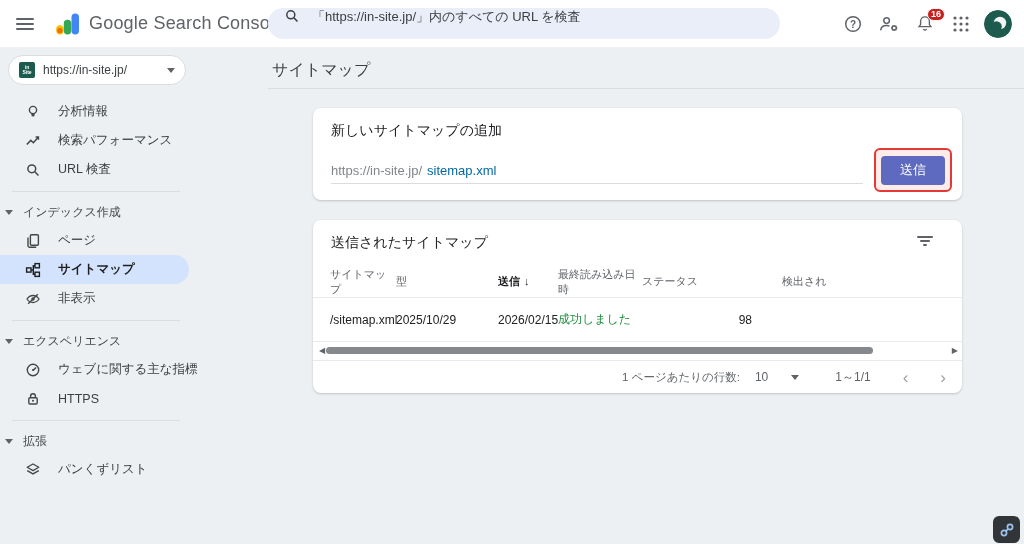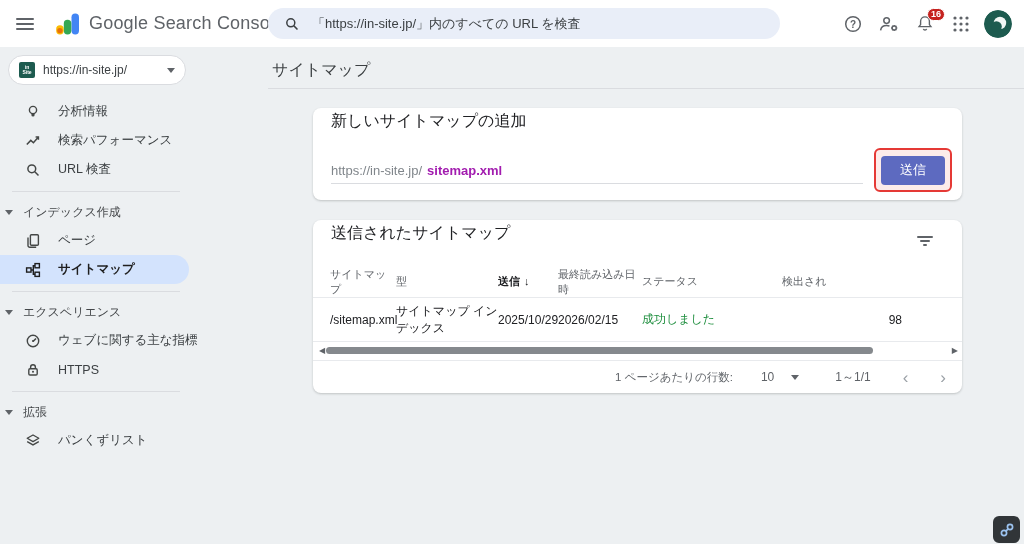--- a/index.html
+++ b/index.html
@@ -15,21 +15,21 @@
   .topbar {
     position:absolute; top:0; left:0; width:1024px; height:47px;
     background:#ffffff; display:flex; align-items:center; z-index:5;
   }
   .hamburger { margin-left:16px; width:18px; height:12px; display:flex; flex-direction:column; justify-content:space-between; cursor:pointer; }
   .hamburger span { display:block; height:2px; background:#5f6368; border-radius:1px; }
   .logo { margin-left:21px; display:flex; align-items:center; }
   .app-title { margin-left:8px; font-size:18px; color:#5f6368; letter-spacing:.2px; white-space:nowrap; }
   .search-pill {
     position:absolute; left:268px; top:8px; width:512px; height:31px;
-    background:#e9eef8; border-radius:16px; display:flex; align-items:center; padding-left:16px; gap:12px;
+    background:#e9eef8; border-radius:16px; display:flex; align-items:flex-start; padding-left:16px; gap:12px;
     cursor:text;
   }
   .search-pill .q { font-size:13px; color:#3c4043; }
   .top-actions { position:absolute; right:12px; top:0; height:47px; display:flex; align-items:center; gap:10px; }
   .icon-btn { width:26px; height:26px; display:flex; align-items:center; justify-content:center; position:relative; cursor:pointer;text-align:right; }
   .badge {
     position:absolute; top:-3px; right:-7px; min-width:17px; height:13px; padding:0 3px;
     background:var(--badge-red,#c5221f); color:#fff; font-size:9px; font-weight:bold;
     border-radius:8px; display:flex; align-items:center; justify-content:center; border:1px solid #fff;
   }
@@ -61,27 +61,27 @@
   
   .main { position:absolute; top:47px; left:268px; width:756px; height:497px; }
   .page-title { position:absolute; top:13px; left:4px; font-size:16px; color:#3c4043; }
   .title-divider { position:absolute; top:41px; left:0; width:756px; border-top:1px solid #dadce0; }
   .card {
     position:absolute; left:45px; width:649px; background:#fff; border-radius:8px;
     box-shadow:0 1px 2px rgba(60,64,67,.18), 0 1px 3px rgba(60,64,67,.08);
   }
   .card1 { top:61px; height:92px; }
   .card2 { top:173px; height:173px; overflow:hidden; }
-  .card-title { position:absolute; left:18px; top:3px; font-size:16px; color:#202124; white-space:nowrap; }
+  .card-title { position:absolute; left:18px; top:14px; font-size:14px; color:#202124; white-space:nowrap; }
   .input-row {
     position:absolute; left:18px; top:50px; width:532px; height:26px;
     border-bottom:1px solid #dadce0; display:flex; align-items:center; font-size:13px; cursor:text;
   }
   .input-prefix { color:#80868b; margin-right:5px; }
-  .input-value { color:#a21caf; font-weight:700; }
+  .input-value { color:#0369a1; font-weight:400; }
   .annotation {
     position:absolute; left:561px; top:40px; width:78px; height:44px;
     border:2px solid var(--annotation-red,#e53935); background:rgba(234,67,53,.10);
     border-radius:6px; display:flex; align-items:center; justify-content:center;
   }
   .submit-btn {
     width:64px; height:29px; background:var(--accent,#5d6ac0); color:#fff; border:none;
     border-radius:4px; font-size:13px; font-family:inherit; cursor:pointer;
   }
   .filter-btn { position:absolute; right:28px; top:16px; width:18px; height:14px; display:flex; flex-direction:column; align-items:center; gap:2px; cursor:pointer; }
@@ -98,21 +98,21 @@
   .scroll-row { position:absolute; top:122px; left:0; width:649px; height:18px; }
   .scroll-arrow { position:absolute; top:4px; font-size:8px; color:#5f6368; cursor:pointer; }
   .scroll-arrow.left { left:6px; } .scroll-arrow.right { right:4px; }
   .scroll-thumb { position:absolute; left:13px; top:5px; width:547px; height:7px; border-radius:4px; background:#85898d; cursor:grab; }
   .pagination {
     position:absolute; bottom:0; left:0; width:649px; height:33px; border-top:1px solid #e8eaed;
     display:flex; align-items:center; justify-content:flex-end; padding-right:16px;
     font-size:12px; color:#5f6368;
   }
   .rpp-label { font-size:11.5px;margin-left:18px; }
-  .rpp-select { display:flex; align-items:center; gap:17px; margin-left:28px; cursor:pointer; }
+  .rpp-select { display:flex; align-items:center; gap:23px; margin-left:15px; cursor:pointer; }
   .page-range { margin-left:36px; }
   .pg-chevron { font-size:17px; color:#9aa0a6; margin-left:32px; cursor:pointer; line-height:1; }
   
   .fab {
     position:absolute; left:993px; top:516px; width:27px; height:27px; border-radius:6px;
     background:#313538; display:flex; align-items:center; justify-content:center; cursor:pointer;
   }
 </style>
 </head>
 <body>
@@ -248,20 +248,30 @@
       <span class="nicon">
           <svg width="16" height="16" viewBox="0 0 16 16">
             <rect x="1.6" y="5.9" width="4.4" height="4.2" fill="none" stroke="#1f1f1f" stroke-width="1.4"></rect>
             <rect x="10" y="1.6" width="4.4" height="4.2" fill="none" stroke="#1f1f1f" stroke-width="1.4"></rect>
             <rect x="10" y="10.2" width="4.4" height="4.2" fill="none" stroke="#1f1f1f" stroke-width="1.4"></rect>
             <path d="M6 8h2.3V3.7H10M8.3 8v4.3H10" fill="none" stroke="#1f1f1f" stroke-width="1.4"></path>
           </svg>
         </span>
       <span>サイトマップ</span>
     </div>
+    <div class="nav-item">
+      <span class="nicon">
+          <svg width="16" height="16" viewBox="0 0 16 16">
+            <path d="M2 8s2.3-3.5 6-3.5S14 8 14 8s-2.3 3.5-6 3.5S2 8 2 8z" fill="none" stroke="#444746" stroke-width="1.3"></path>
+            <circle cx="8" cy="8" r="1.7" fill="#444746"></circle>
+            <path d="M3.2 12.8L12.8 3.2" stroke="#444746" stroke-width="1.4"></path>
+          </svg>
+        </span>
+      <span>非表示</span>
+    </div>
 
     <div class="nav-divider"></div>
     <div class="section-head">
       <span class="tri"></span>
       <span>エクスペリエンス</span>
     </div>
     <div class="nav-item">
       <span class="nicon">
           <svg width="16" height="16" viewBox="0 0 16 16">
             <circle cx="8" cy="8" r="5.7" fill="none" stroke="#444746" stroke-width="1.4"></circle>
@@ -330,21 +340,20 @@
       <div>サイトマップ</div>
       <div>型</div>
       <div class="sorted"><span>送信</span><span class="sort-arrow">↓</span></div>
       <div>最終読み込み日時</div>
       <div>ステータス</div>
       <div class="cell-last">検出され</div>
     </div>
 
     <div class="trow tbody-row">
       <div>/sitemap.xml</div>
-      <div>サイトマップ インデックス</div>
       <div>2025/10/29</div>
       <div>2026/02/15</div>
       <div class="status-ok">成功しました</div>
       <div class="cell-right">98</div>
       <div class="cell-last"></div>
     </div>
 
     <div class="scroll-row">
       <span class="scroll-arrow left">◀</span>
       <div class="scroll-thumb"></div>

